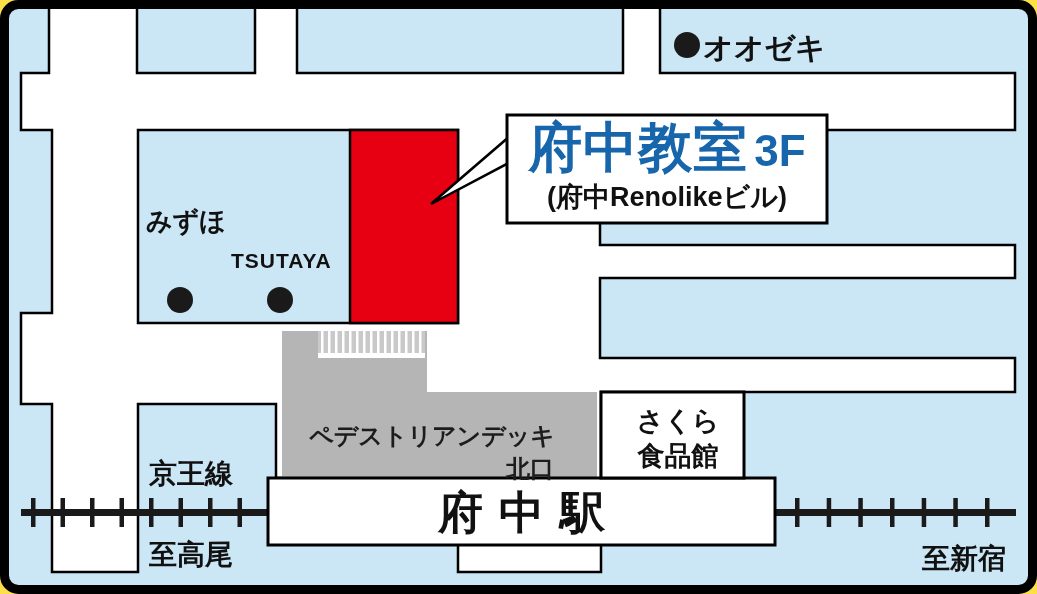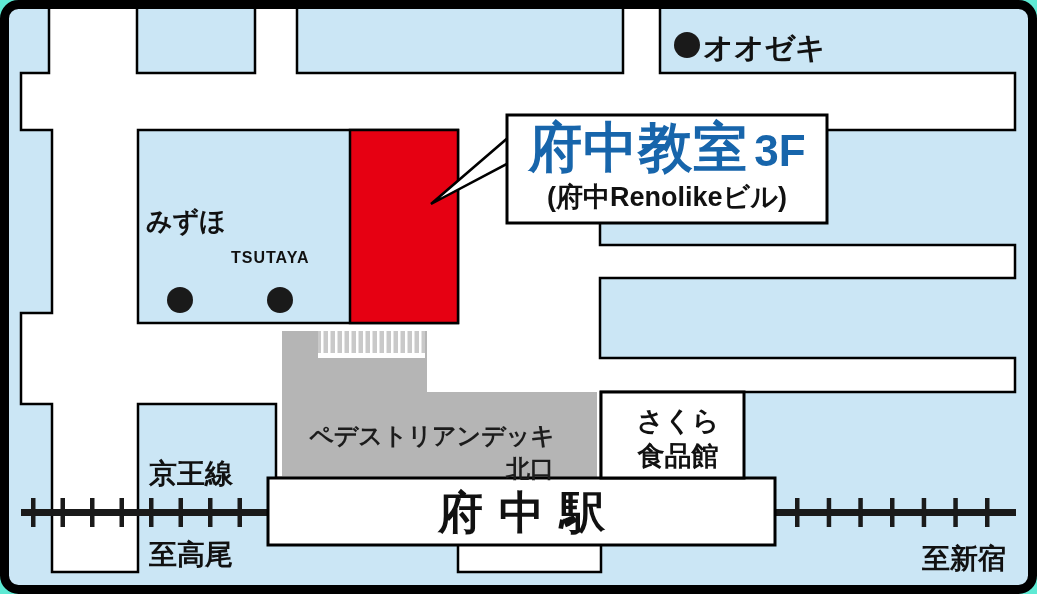--- a/index.html
+++ b/index.html
@@ -1,22 +1,22 @@
 <!DOCTYPE html>
 <html><head>
 <meta charset="utf-8">
 <style>
   html,body{margin:0;padding:0;}
-  #map{position:relative;width:1037px;height:594px;background:#5eead4;overflow:hidden;
+  #map{position:relative;width:1037px;height:594px;background:#fde047;overflow:hidden;
        font-family:"Liberation Sans","DejaVu Sans",sans-serif;}
   #base{position:absolute;left:0;top:0;}
   .lbl{position:absolute;color:#111;font-weight:bold;white-space:nowrap;}
   #ozeki-label{left:703px;top:28px;font-size:30px;}
   #mizuho-label{left:146px;top:204px;font-size:26px;line-height:35px;}
-  #tsutaya-label{left:231px;top:249px;font-size:16px;letter-spacing:1px;}
+  #tsutaya-label{left:231px;top:249px;font-size:21px;letter-spacing:1px;}
   #classroom-line1{left:507px;top:119px;width:320px;text-align:center;color:#1765ab;font-size:54px;line-height:56px;letter-spacing:1px;}
   #classroom-line1 .floor{font-size:44px;letter-spacing:0;margin-left:6px;}
   #classroom-line2{left:507px;top:179px;width:320px;text-align:center;font-size:27px;}
   #deck-label{left:282px;top:419px;width:300px;color:#1c1c1c;font-size:24px;line-height:33px;}
   #deck-label .l1{text-align:center;}
   #deck-label .l2{text-align:right;padding-right:28px;}
   #sakura-label{left:601px;top:404px;width:154px;text-align:center;font-size:27px;line-height:35px;}
   #station-label{left:268px;top:483px;width:507px;text-align:center;font-size:45px;letter-spacing:16px;text-indent:16px;}
   #keio-label{left:149px;top:455px;font-size:28px;}
   #takao-label{left:149px;top:536px;font-size:28px;}

